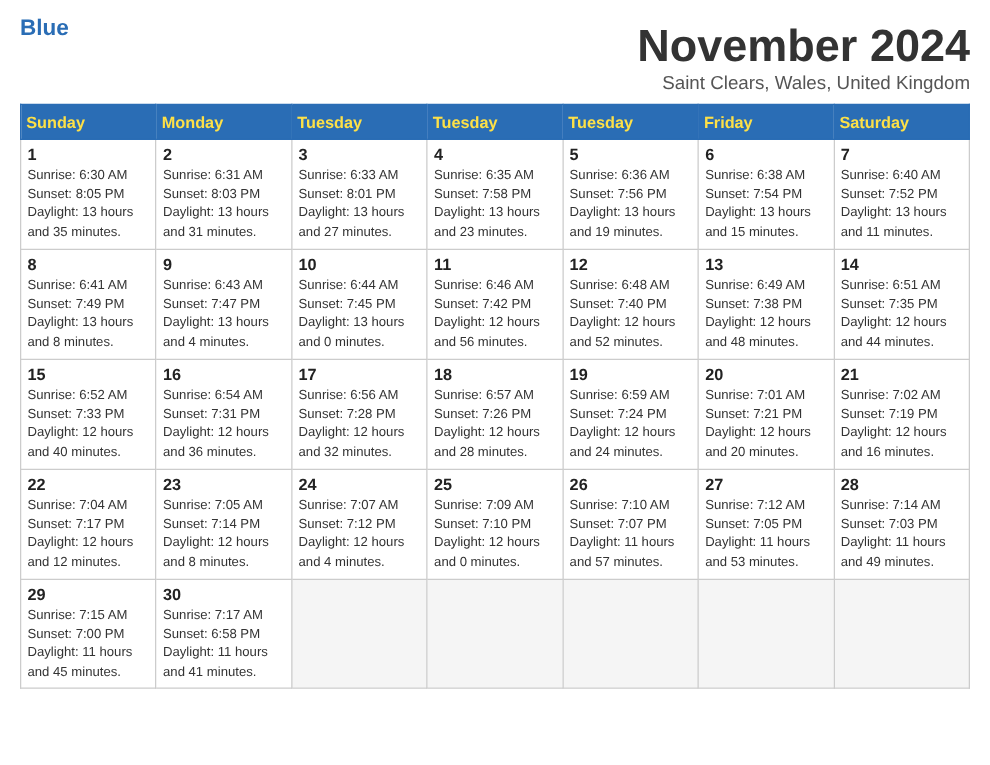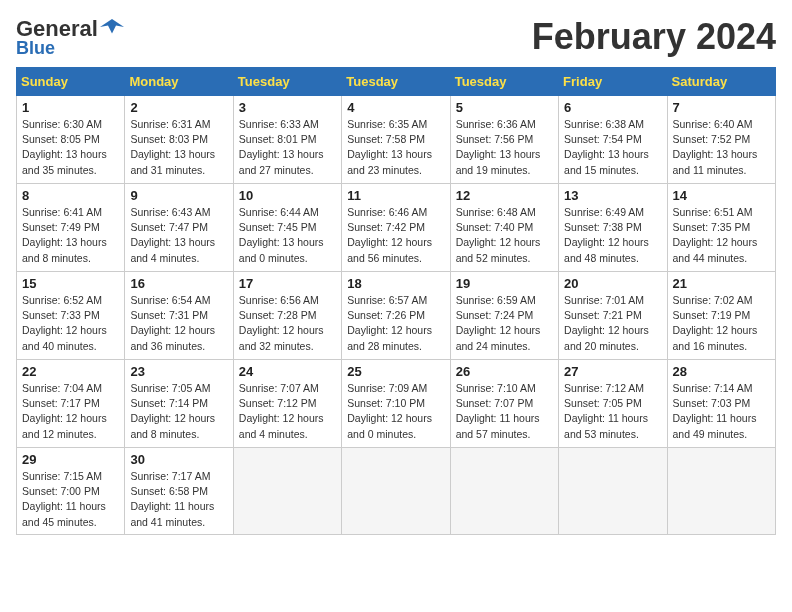--- a/index.html
+++ b/index.html
@@ -78,30 +78,25 @@
     }
     .last-row td {
       height: 80px;
     }
   </style>
 </head>
 <body>
 
 <div class="header-area">
   <div class="logo">
-    <div style="display:flex;align-items:center;">
-      <span style="font-size:22px;font-weight:bold;color:#333;">General</span>
-      <svg class="logo-icon" viewBox="0 0 30 20" style="margin-left:2px;margin-top:-4px;">
-        <polygon points="0,10 15,0 30,10 20,8 15,18 10,8" fill="#2a6db5"></polygon>
-      </svg>
-    </div>
     <span style="font-size:18px;font-weight:bold;color:#2a6db5;margin-top:-4px;">Blue</span>
   </div>
   <div class="title-area">
-    <div class="month-title">February 2024</div>
+    <div class="month-title">November 2024</div>
+    <div class="location">Saint Clears, Wales, United Kingdom</div>
   </div>
 </div>
 
 <table class="calendar">
   <thead>
     <tr>
       <th>Sunday</th>
       <th>Monday</th>
       <th>Tuesday</th>
       <th>Tuesday</th>

